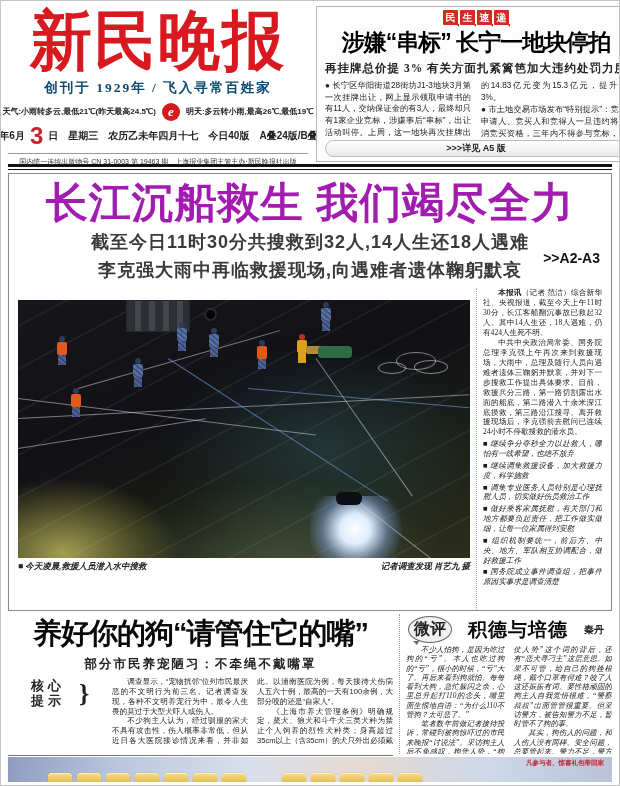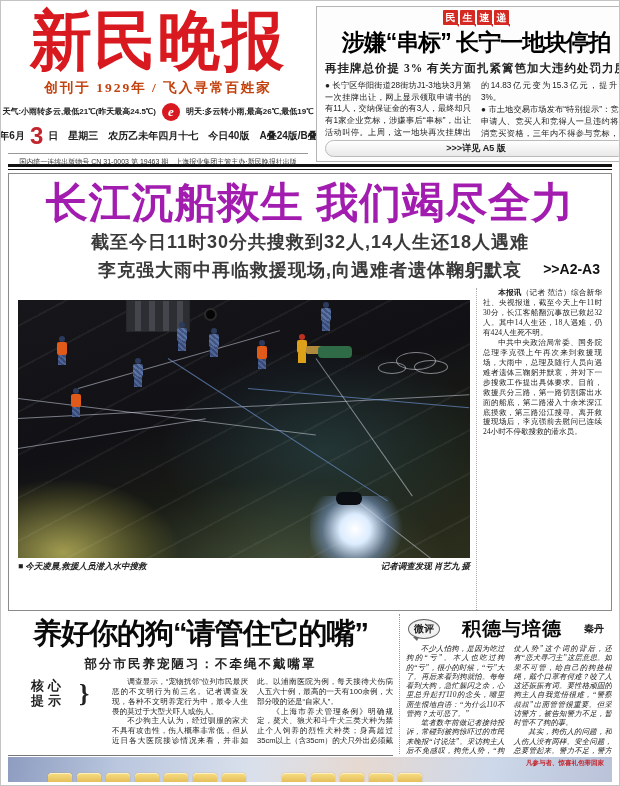--- a/index.html
+++ b/index.html
@@ -4,21 +4,21 @@
 <style>
   * { box-sizing: border-box; margin: 0; padding: 0; }
   html,body { width: 620px; height: 786px; background:#e9e9e9; }
   body { font-family: "Liberation Sans", sans-serif; color:#111; }
   .page { width:620px; height:786px; background:#fff; border:1px solid #c4c4c4; padding:5px 7px 0 7px; overflow:hidden; }
 
   
   .top-row { display:flex; height:156px; }
   .masthead-col { width:300px; padding-top:2px; }
   .masthead-title { font-family:"DejaVu Serif","Liberation Serif",serif; font-weight:900; font-size:62px; line-height:1.08; color:#d8191f; text-align:center; letter-spacing:2px; transform:scaleY(1.05); }
-  .masthead-tagline { font-family:"Liberation Serif",serif; font-weight:bold; font-size:13.5px; letter-spacing:2px; text-align:center; margin-top:4px; color:#c2410c; }
+  .masthead-tagline { font-family:"Liberation Serif",serif; font-weight:bold; font-size:13.5px; letter-spacing:2px; text-align:center; margin-top:4px; color:#0c4a6e; }
   .weather-row { display:flex; align-items:center; justify-content:center; gap:6px; margin-top:6px; font-size:8px; font-weight:bold; color:#222; white-space:nowrap; }
   .logo-circle { width:18px; height:18px; border-radius:50%; background:#d8191f; color:#fff; font-family:"Liberation Serif",serif; font-style:italic; font-weight:bold; font-size:13px; line-height:17px; text-align:center; flex:0 0 auto; }
   .date-row { display:flex; align-items:center; justify-content:center; gap:5px; margin-top:3px; font-size:10px; font-weight:bold; color:#222; white-space:nowrap; }
   .date-day { color:#c2252d; font-size:24px; font-weight:900; line-height:1; }
   .pub-line { border-top:1px solid #999; margin-top:5px; padding-top:3px; font-size:7px; color:#333; text-align:center; white-space:nowrap; }
 
   
   .brief-box { flex:1; margin-left:8px; border:1px solid #b5b5b5; background:#fdfdfd; padding:3px 8px 4px 8px; display:flex; flex-direction:column; }
   .badge-row { display:flex; justify-content:center; gap:2px; }
   .badge-tile { width:15px; height:15px; background:#d42a22; color:#fff; font-size:10px; font-weight:bold; text-align:center; line-height:15px; border-radius:1px; position:relative; }
@@ -29,21 +29,21 @@
   .brief-body p { text-indent:0; margin-bottom:1px; }
   .brief-more { border:1px solid #bbb; border-radius:9px; background:linear-gradient(#ffffff,#e8e8e8); font-size:9px; font-weight:bold; text-align:center; padding:1px 0; margin-top:3px; color:#222; }
 
   .double-rule { height:6px; border-top:3px solid #111; border-bottom:1px solid #111; margin:2px 0 3px 0; }
 
   
   .main-box { border:1px solid #8a8a8a; padding:6px 9px 5px 9px; height:438px; }
   .main-headline { font-size:42px; font-weight:900; text-align:center; letter-spacing:1px; line-height:1.1; color:#a21caf; white-space:nowrap; }
   .deck { font-size:18px; font-weight:bold; color:#3a3a3a; text-align:center; letter-spacing:1px; margin-top:4px; white-space:nowrap; }
   .deck2-row { position:relative; }
-  .jump { position:absolute; right:2px; bottom:5px; font-size:14px; font-weight:900; color:#111; }
+  .jump { position:absolute; right:2px; bottom:16px; font-size:14px; font-weight:900; color:#111; }
   .main-content { display:flex; margin-top:6px; height:322px; }
   .photo-col { width:452px; flex:0 0 auto;margin-top:12px; }
   .caption-row { display:flex; justify-content:space-between; font-family:"Liberation Serif",serif; font-style:italic; font-size:8.5px; font-weight:bold; color:#222; margin-top:3px; }
   .right-col { flex:1; margin-left:6px; border-left:1px dotted #aaa; padding-left:6px; font-family:"Liberation Serif",serif; font-size:7.6px; line-height:1.3; text-align:justify; overflow:hidden; color:#1a1a1a; }
   .right-col p { text-indent:2em; margin-bottom:1px; }
   .right-col .lead b { font-family:"Liberation Sans",sans-serif; }
   .bullets { list-style:none; margin-top:2px; }
   .bullets li { font-style:italic; margin-bottom:2px; }
 
   
@@ -86,21 +86,21 @@
   .logo-line1 { color:#d8191f; font-weight:900; font-size:11.5px; white-space:nowrap; }
   .logo-line2 { margin-top:1px; background:linear-gradient(#fafafa,#a8a8b2); font-weight:900; font-size:13px; letter-spacing:4px; padding:0 4px 0 8px; color:#111; display:inline-block; }
   .dog-body { flex:1; columns:2; column-gap:9px; font-size:7.6px; line-height:1.3; text-align:justify; overflow:hidden; color:#222; }
   .dog-body p { text-indent:2em; }
   .dog-more { border-top:1px solid #777; margin-top:4px; padding-top:2px; font-size:9px; font-weight:bold; text-align:center; color:#222; }
 
   .v-divider { border-left:1px dotted #999; margin:0 6px; }
 
   .weiping-col { flex:1; overflow:hidden; }
   .weiping-header { display:flex; align-items:center; gap:8px; padding:2px 0 2px 2px; }
-  .bubble { border:1px solid #666; background:#f2f2f2; border-radius:50%; font-size:10px; font-weight:bold; padding:2px 5px; color:#222; position:relative; }
+  .bubble { border:1px solid #666; background:#f2f2f2; border-radius:50%; font-size:16px; font-weight:bold; padding:2px 5px; color:#222; position:relative; }
   .bubble::after { content:""; position:absolute; left:4px; bottom:-3px; border-left:4px solid transparent; border-right:2px solid transparent; border-top:4px solid #666; }
   .weiping-title { font-size:19px; font-weight:900; color:#0a0a0a; letter-spacing:1px; flex:1; text-align:center; }
   .weiping-author { font-size:10px; font-weight:bold; color:#222; padding-right:8px; }
   .weiping-body { columns:2; column-gap:9px; font-family:"Liberation Serif",serif; font-style:italic; font-size:7.4px; line-height:1.25; text-align:justify; height:112px; overflow:hidden; color:#1a1a1a; }
   .weiping-body p { text-indent:2em; }
 
   
   .ad-strip { position:relative; height:25px; margin-top:3px; overflow:hidden; background:linear-gradient(100deg,#8d9cc0 0%, #b9c6de 18%, #d9e0ec 40%, #e6d9d2 58%, #cdd8ea 80%, #b9c2d8 100%); }
   .ad-note { position:absolute; top:2px; right:8px; font-size:6.5px; font-weight:bold; color:#c2252d; }
   .gold-row { position:absolute; bottom:-11px; left:40px; right:20px; display:flex; gap:5px; }
@@ -219,20 +219,28 @@
         </div>
         <div class="caption-row">
           <span>■ 今天凌晨,救援人员潜入水中搜救</span>
           <span>记者调查发现 肖艺九 摄</span>
         </div>
       </div>
 
       <div class="right-col">
         <p class="lead"><b>本报讯</b><span>（记者 范洁）综合新华社、央视报道，截至今天上午11时30分，长江客船翻沉事故已救起32人。其中14人生还，18人遇难，仍有424人生死不明。</span></p>
         <p>中共中央政治局常委、国务院总理李克强上午再次来到救援现场，大雨中，总理及随行人员向遇难者遗体三鞠躬并默哀，并对下一步搜救工作提出具体要求。目前，救援兵分三路，第一路切割露出水面的船底，第二路潜入十余米深江底摸救，第三路沿江搜寻。离开救援现场后，李克强前去慰问已连续24小时不停歇搜救的潜水员。</p>
+        <ul class="bullets">
+          <li>■ 继续争分夺秒全力以赴救人，哪怕有一线希望，也绝不放弃</li>
+          <li>■ 继续调集救援设备，加大救援力度，科学施救</li>
+          <li>■ 调集专业医务人员特别是心理抚慰人员，切实做好伤员救治工作</li>
+          <li>■ 做好乘客家属抚慰，有关部门和地方都要负起责任，把工作做实做细，让每一位家属得到安慰</li>
+          <li>■ 组织机制要统一，前后方、中央、地方、军队相互协调配合，做好救援工作</li>
+          <li>■ 国务院成立事件调查组，把事件原因实事求是调查清楚</li>
+        </ul>
       </div>
     </div>
   </div>
 
   <div class="bottom-row">
     <div class="dog-col">
       <div class="dog-headline">养好你的狗“请管住它的嘴”</div>
       <div class="dog-subhead">部分市民养宠陋习：不牵绳不戴嘴罩</div>
       <div class="dog-content">
         <div class="dog-label-col">

